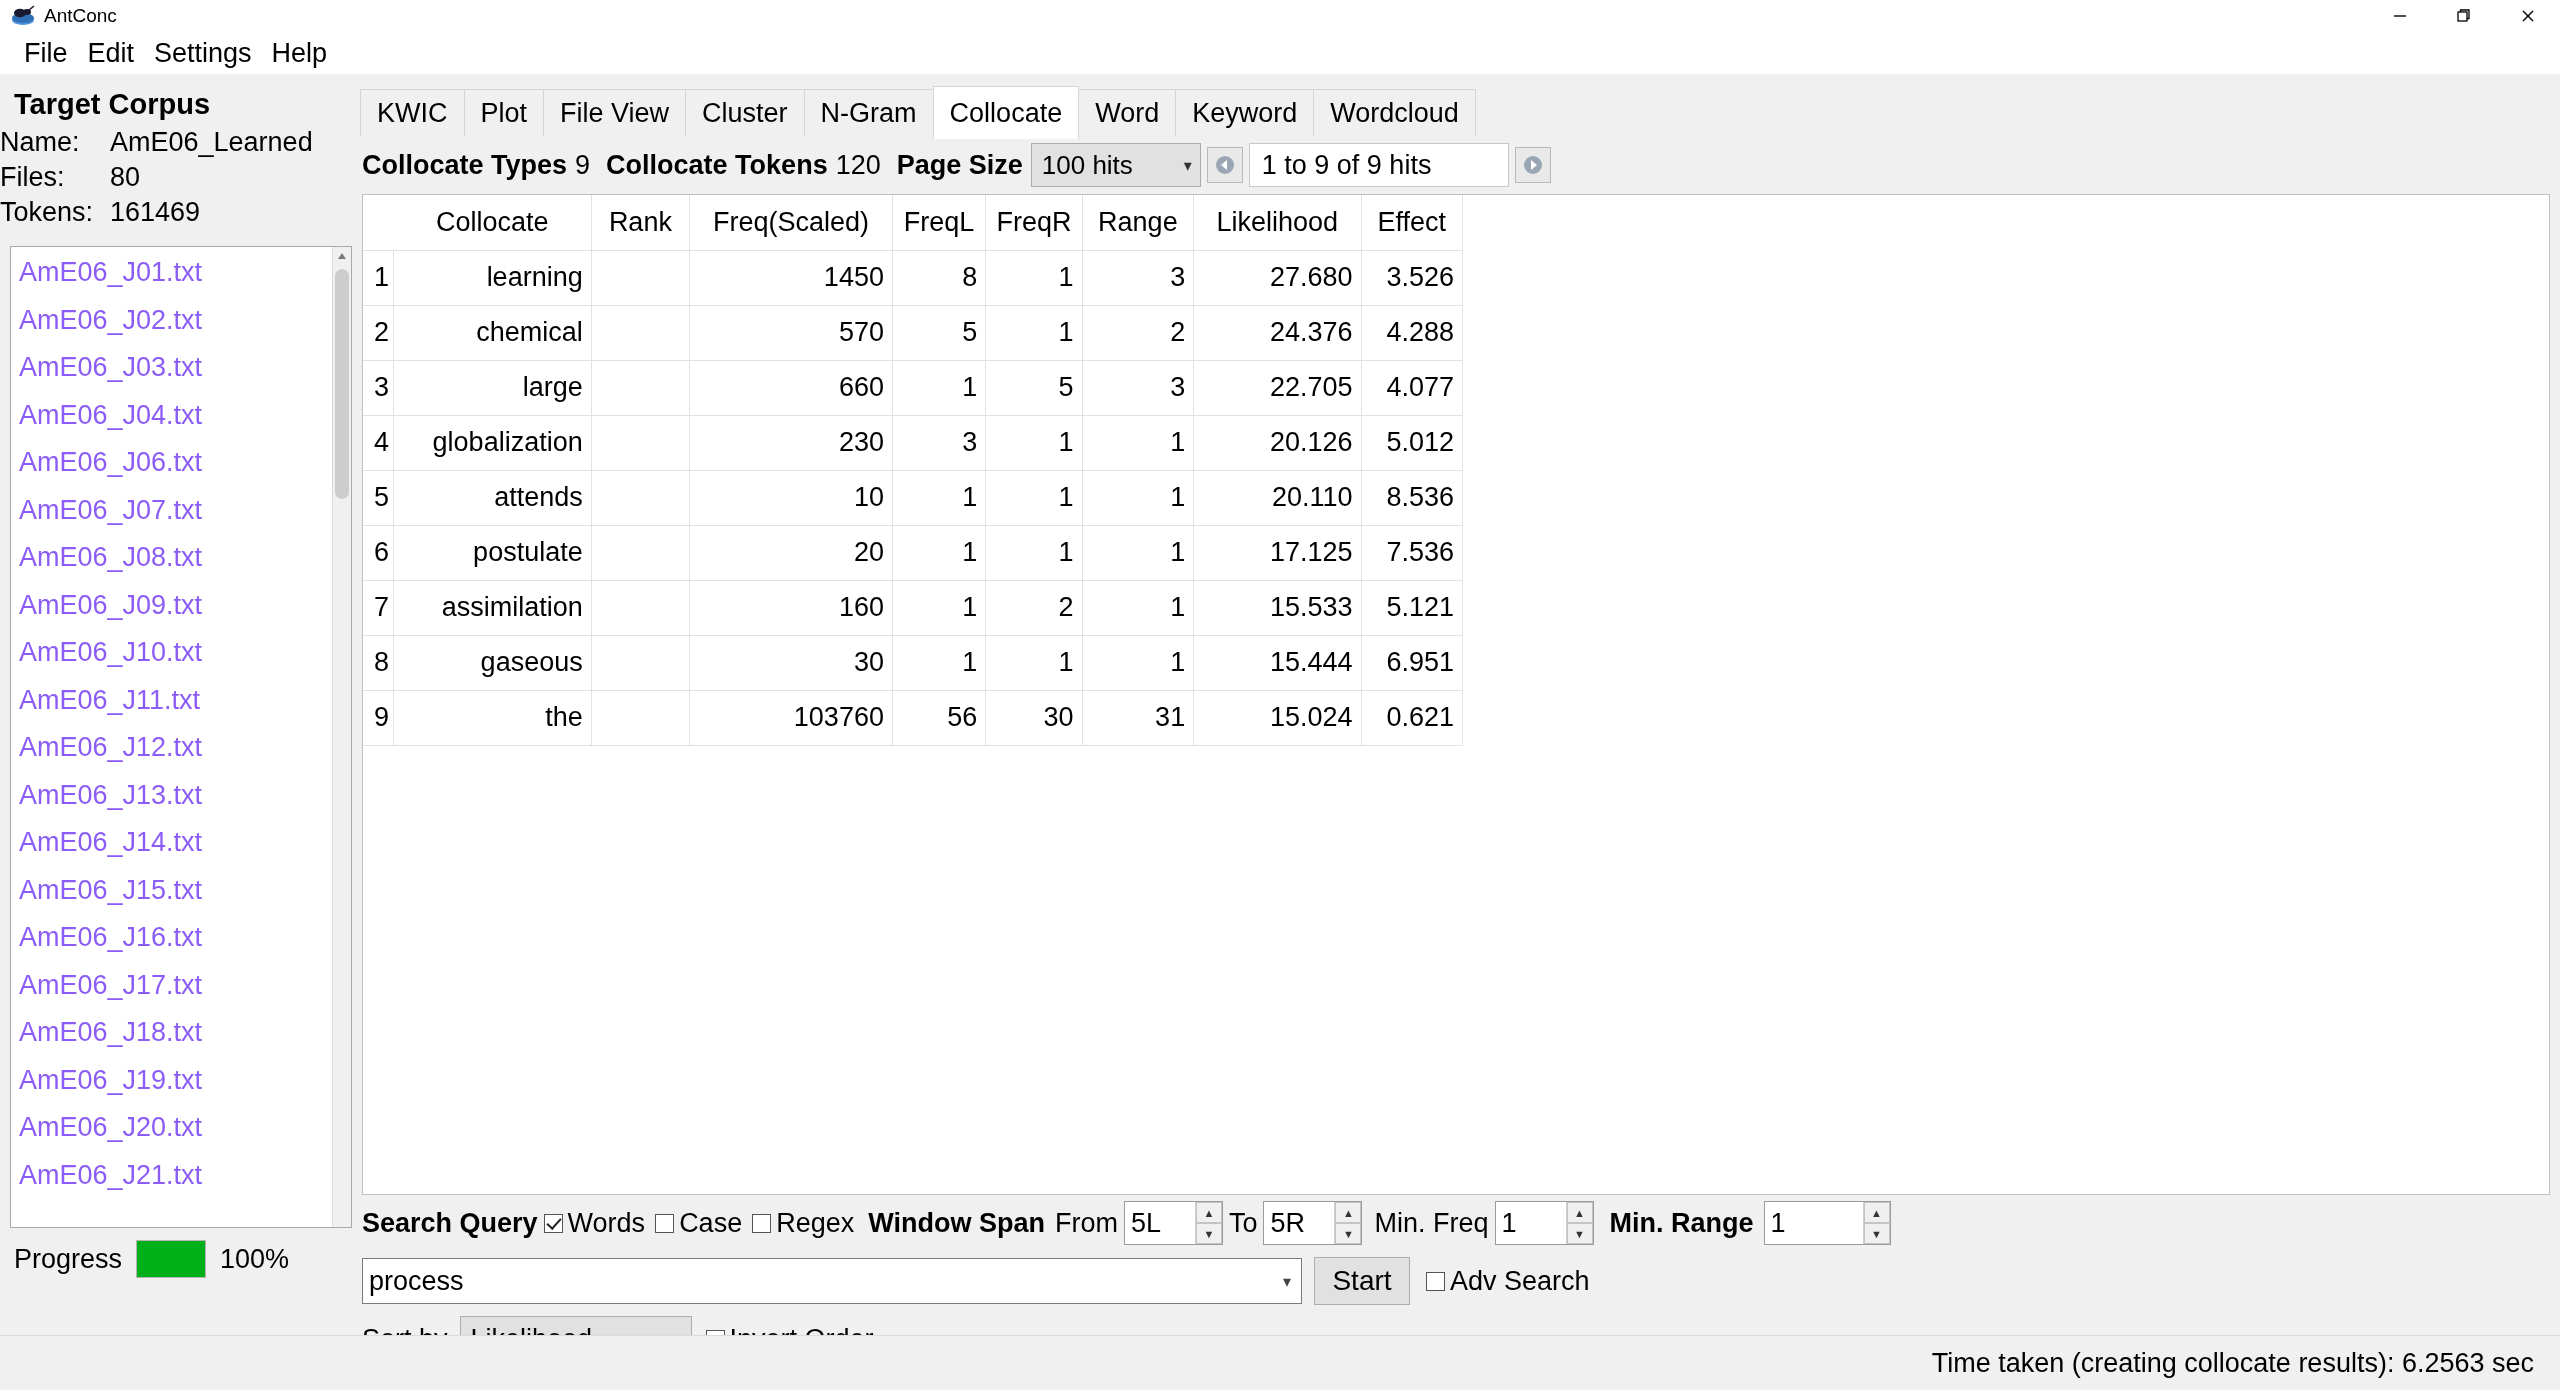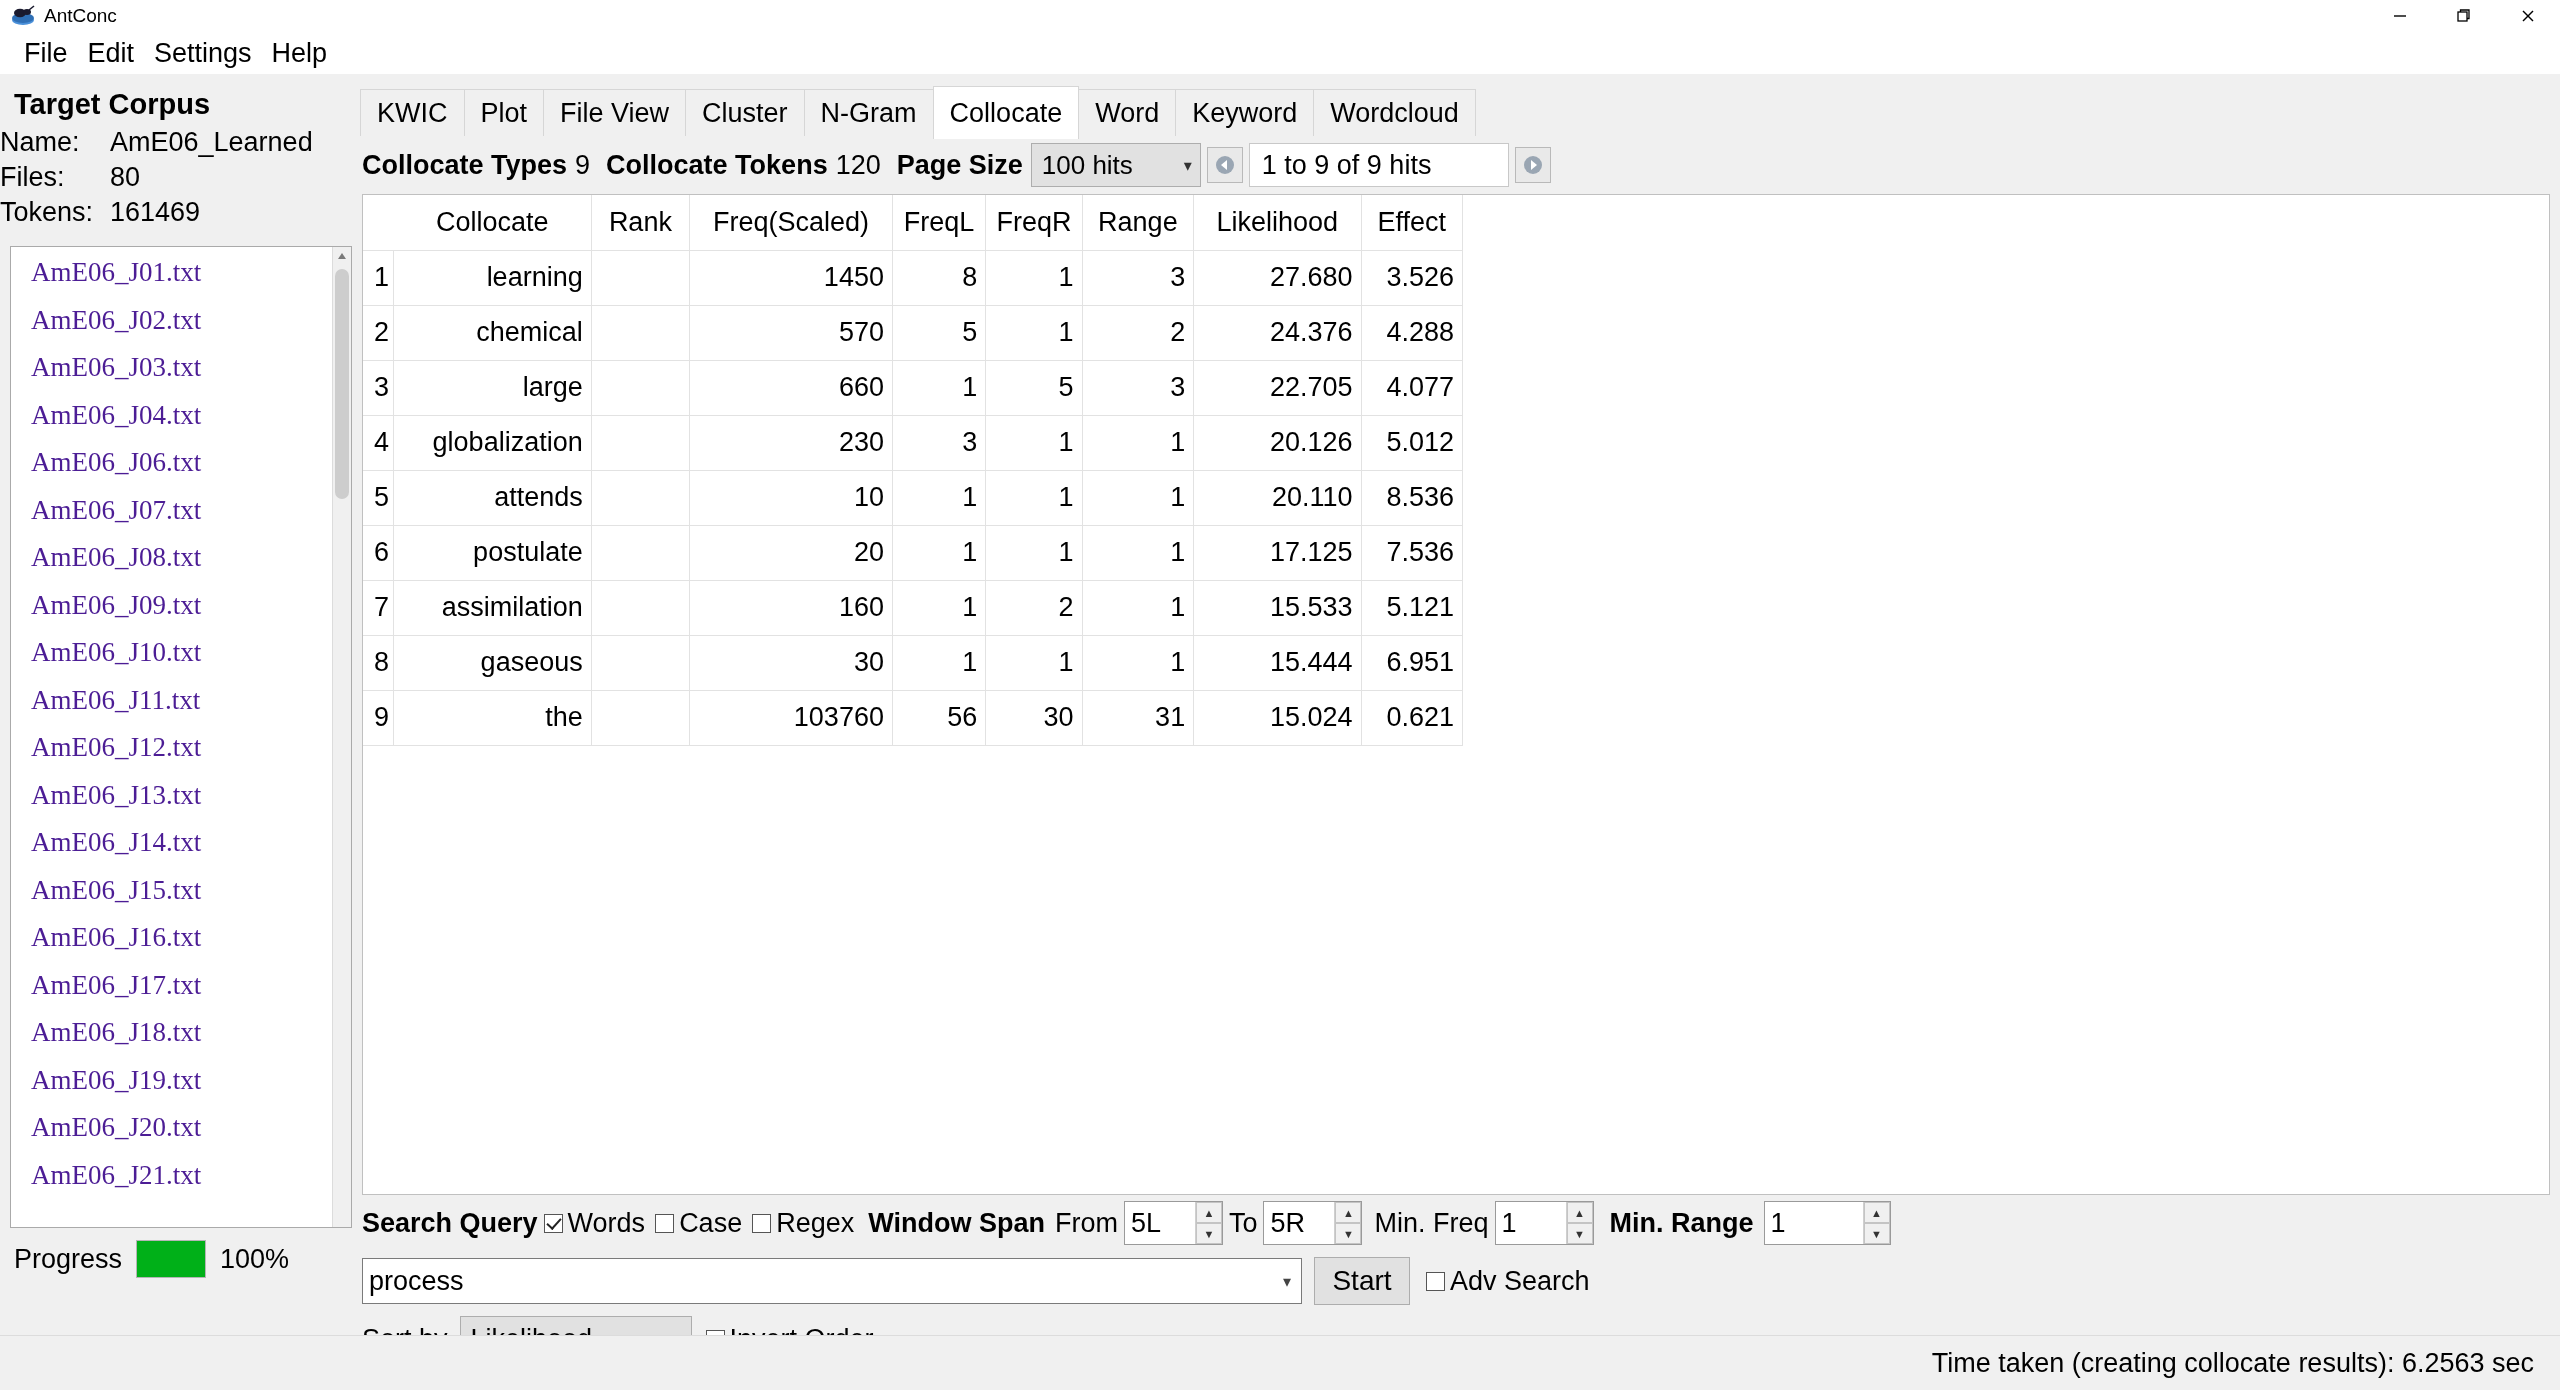--- a/index.html
+++ b/index.html
@@ -114,27 +114,26 @@
     max-height: 980px;
   }
   #filelist {
     position: absolute;
     top: 0; left: 0; right: 18px; bottom: 0;
     overflow: hidden;
     padding-top: 2px;
   }
   .file-item {
     font-size: 27px;
-    color: #4c1d95;
+    color: #8b5cf6;
     height: 47.5px;
     line-height: 47.5px;
-    padding-left: 20px;
+    padding-left: 8px;
     white-space: nowrap;
     cursor: default;
-    font-family: Liberation Serif, serif;
   }
 
   
   .vscroll {
     position: absolute;
     top: 0; right: 0; bottom: 0;
     width: 18px;
     background: #f0f0f0;
     border-left: 1px solid #dcdcdc;
   }

